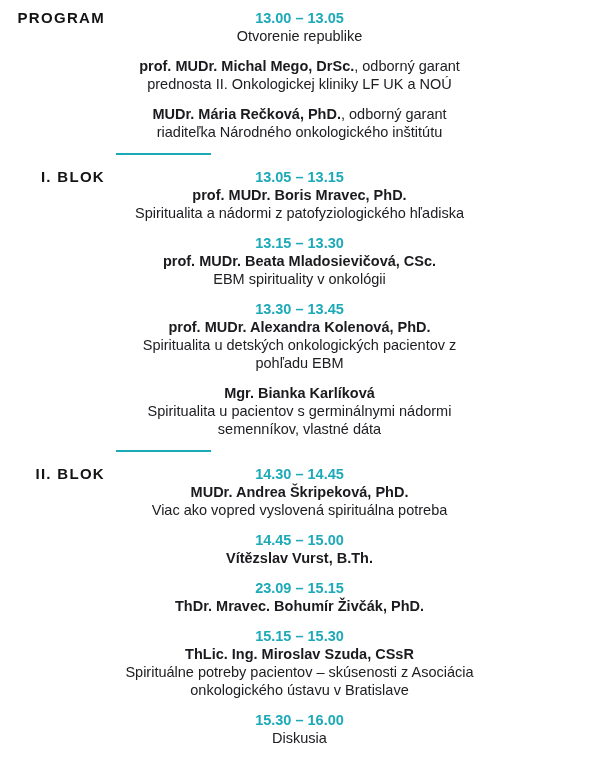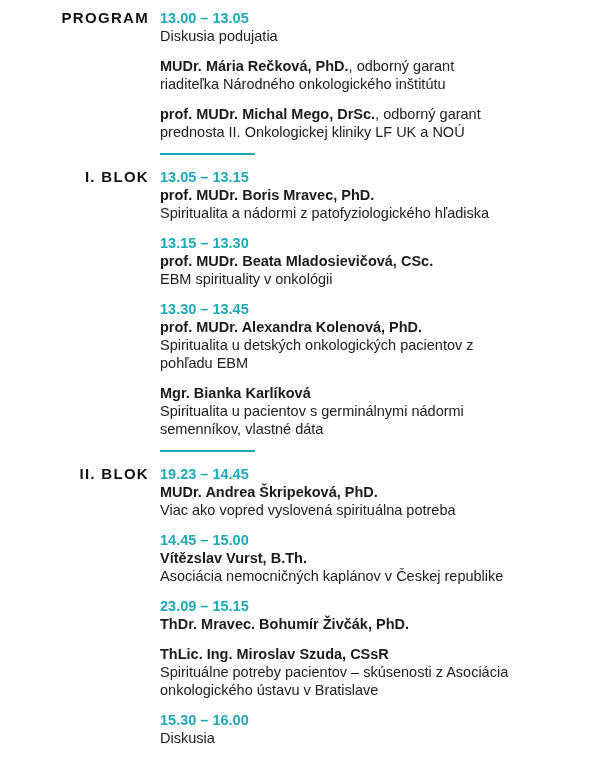--- a/index.html
+++ b/index.html
@@ -10,39 +10,39 @@
     height: 765px;
     overflow: hidden;
     font-family: "Liberation Sans", sans-serif;
     -webkit-font-smoothing: antialiased;
   }
   .page {
     box-sizing: border-box;
     width: 491px;
     height: 765px;
     padding: 9px 8px 0 0;
-    margin-left: 44px;
   }
   .section {
     display: grid;
     grid-template-columns: 105px 1fr;
     column-gap: 11px;
   }
   .section-label {
     text-align: right;
     font-weight: 700;
     font-size: 15px;
     letter-spacing: 1.3px;
     color: #131316;
     line-height: 18px;
     padding-top: 0px;
     white-space: nowrap;
   }
   .section-content {
     max-width: 478px;
+    text-align: center;
   }
   .item {
     margin: 0 0 12px 0;
   }
   .time {
     color: #1CA9B8;
     font-weight: 700;
     font-size: 14.5px;
     line-height: 18px;
   }
@@ -75,29 +75,29 @@
 </head>
 <body>
 
 <div class="page">
   <div>
       <div class="section">
         <div class="section-label">PROGRAM</div>
         <div class="section-content">
           <div class="item">
             <div class="time">13.00 – 13.05</div>
-            <div class="talk-title">Diskusia podujatia</div>
+            <div class="talk-title">Otvorenie republike</div>
+          </div>
+          <div class="item">
+            <div class="speaker-line"><span class="speaker">prof. MUDr. Michal Mego, DrSc.</span><span class="suffix">, odborný garant</span></div>
+            <div class="talk-title">prednosta II. Onkologickej kliniky LF UK a NOÚ</div>
           </div>
           <div class="item">
             <div class="speaker-line"><span class="speaker">MUDr. Mária Rečková, PhD.</span><span class="suffix">, odborný garant</span></div>
             <div class="talk-title">riaditeľka Národného onkologického inštitútu</div>
-          </div>
-          <div class="item">
-            <div class="speaker-line"><span class="speaker">prof. MUDr. Michal Mego, DrSc.</span><span class="suffix">, odborný garant</span></div>
-            <div class="talk-title">prednosta II. Onkologickej kliniky LF UK a NOÚ</div>
           </div>
           <div class="divider"></div>
         </div>
       </div>
       <div class="section">
         <div class="section-label">I. BLOK</div>
         <div class="section-content">
           <div class="item">
             <div class="time">13.05 – 13.15</div>
             <div class="speaker-line"><span class="speaker">prof. MUDr. Boris Mravec, PhD.</span></div>
@@ -117,34 +117,34 @@
             <div class="speaker-line"><span class="speaker">Mgr. Bianka Karlíková</span></div>
             <div class="talk-title">Spiritualita u pacientov s germinálnymi nádormi semenníkov, vlastné dáta</div>
           </div>
           <div class="divider"></div>
         </div>
       </div>
       <div class="section">
         <div class="section-label">II. BLOK</div>
         <div class="section-content">
           <div class="item">
-            <div class="time">19.23 – 14.45</div>
+            <div class="time">14.30 – 14.45</div>
             <div class="speaker-line"><span class="speaker">MUDr. Andrea Škripeková, PhD.</span></div>
             <div class="talk-title">Viac ako vopred vyslovená spirituálna potreba</div>
           </div>
           <div class="item">
             <div class="time">14.45 – 15.00</div>
             <div class="speaker-line"><span class="speaker">Vítězslav Vurst, B.Th.</span></div>
-            <div class="talk-title">Asociácia nemocničných kaplánov v Českej republike</div>
           </div>
           <div class="item">
             <div class="time">23.09 – 15.15</div>
             <div class="speaker-line"><span class="speaker">ThDr. Mravec. Bohumír Živčák, PhD.</span></div>
           </div>
           <div class="item">
+            <div class="time">15.15 – 15.30</div>
             <div class="speaker-line"><span class="speaker">ThLic. Ing. Miroslav Szuda, CSsR</span></div>
             <div class="talk-title">Spirituálne potreby pacientov – skúsenosti z Asociácia onkologického ústavu v Bratislave</div>
           </div>
           <div class="item">
             <div class="time">15.30 – 16.00</div>
             <div class="talk-title">Diskusia</div>
           </div>
         </div>
       </div>
     </div>

